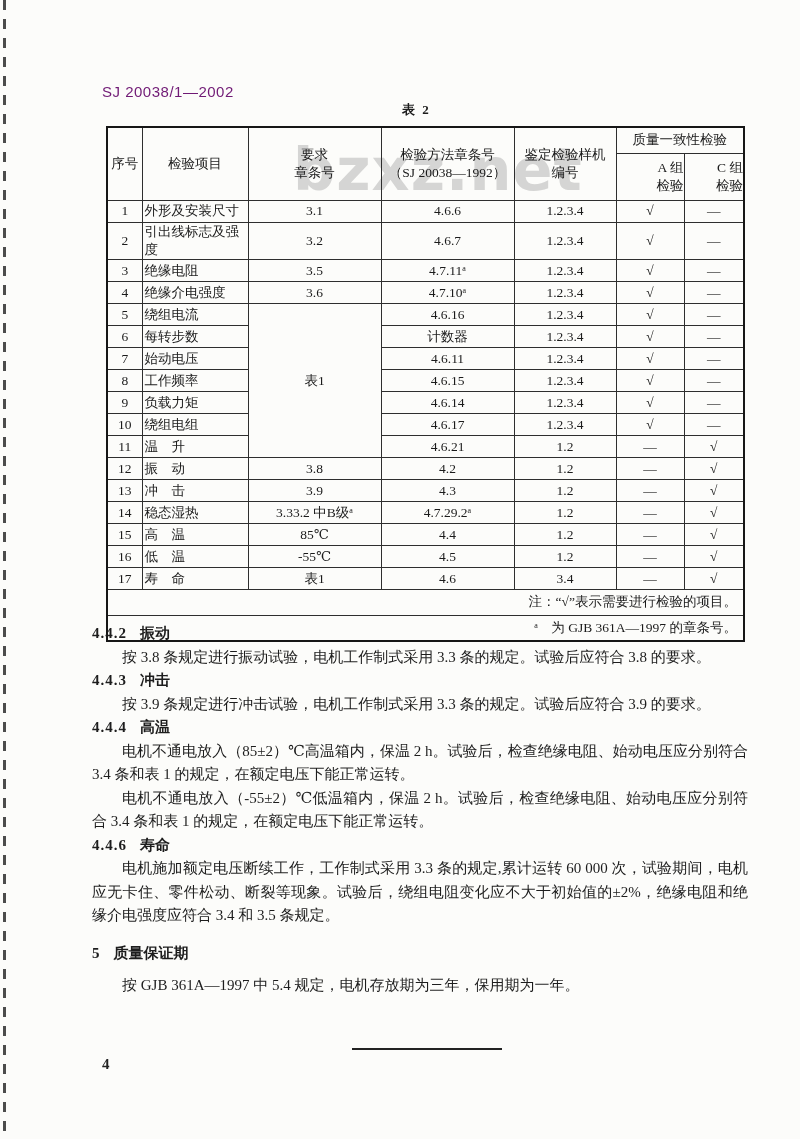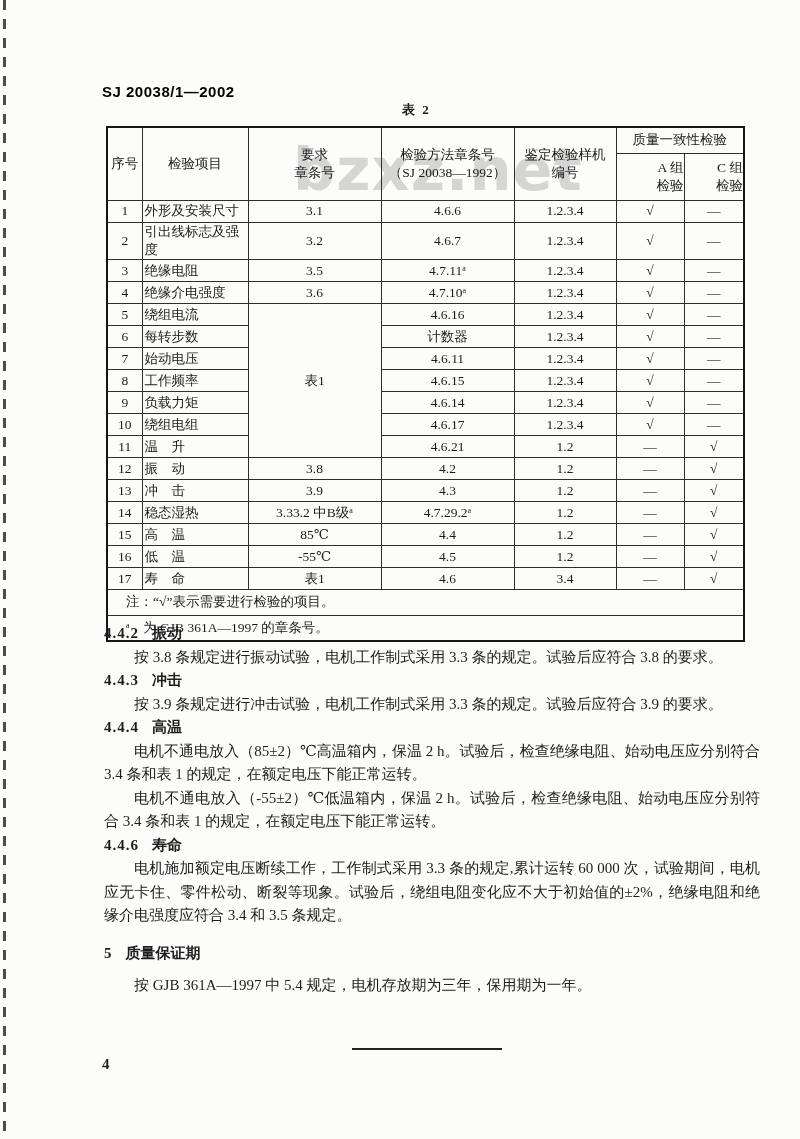--- a/index.html
+++ b/index.html
@@ -16,21 +16,21 @@
   
   .edge-marks{
     position:absolute;left:3px;top:0;width:3px;height:1139px;
     background:repeating-linear-gradient(180deg,
       rgba(45,45,45,.85) 0 10px, transparent 10px 19px);
     pointer-events:none;
   }
   .doc-number{
     position:absolute;left:102px;top:83px;
     font-family:"Liberation Sans","DejaVu Sans",sans-serif;
-    font-weight:700;font-size:15px;letter-spacing:.5px;color:#000000;
+    font-weight:400;font-size:15px;letter-spacing:.5px;color:#701a75;
   }
   .table-caption{
     position:absolute;left:402px;top:101px;
     font-weight:700;font-size:13px;color:#1c1c1c;letter-spacing:2px;
   }
   .watermark{
     position:absolute;left:293px;top:140px;
     font-family:"DejaVu Sans",sans-serif;
     font-size:59px;font-weight:700;line-height:1;
     color:rgba(150,150,150,.38);letter-spacing:1px;
@@ -48,25 +48,25 @@
     border:1px solid #2e2e2e;
     text-align:center;vertical-align:middle;
     padding:0;font-weight:normal;
     white-space:pre-line;line-height:1.35;
   }
   table.spec thead tr.h1 th{height:25px;}
   table.spec thead tr.h2 th{height:46px;text-align:right;}
   table.spec tbody td{height:21px;}
   table.spec td.item-cell{text-align:left;padding-left:2px;}
   table.spec tfoot td{
-    text-align:left;padding:3px 6px 3px 18px;height:18px;
+    text-align:right;padding:3px 6px 3px 18px;height:18px;
   }
   
   .content{
-    position:absolute;left:104px;top:622px;width:656px;
+    position:absolute;left:92px;top:622px;width:656px;
     font-size:15px;line-height:23.5px;color:#1d1d1d;
   }
   .sec-heading{font-weight:600;}
   .sec-num{margin-right:13px;letter-spacing:1px;}
   .sec-para{margin:0;text-indent:2em;text-align:justify;}
   .section.chapter{margin-top:14px;}
   .section.chapter .sec-para{margin-top:9px;}
   .end-rule{
     position:absolute;left:352px;top:1048px;width:150px;height:2px;
     background:#222;

